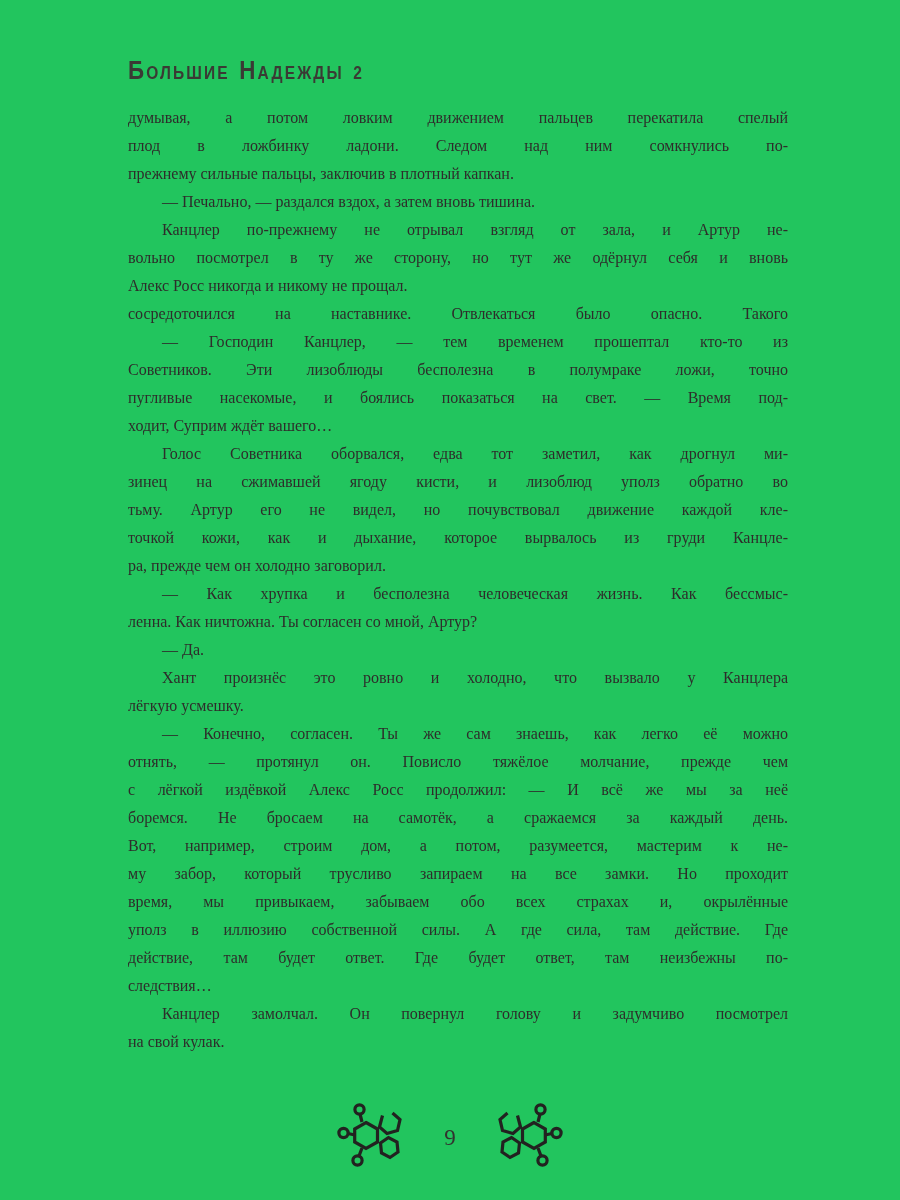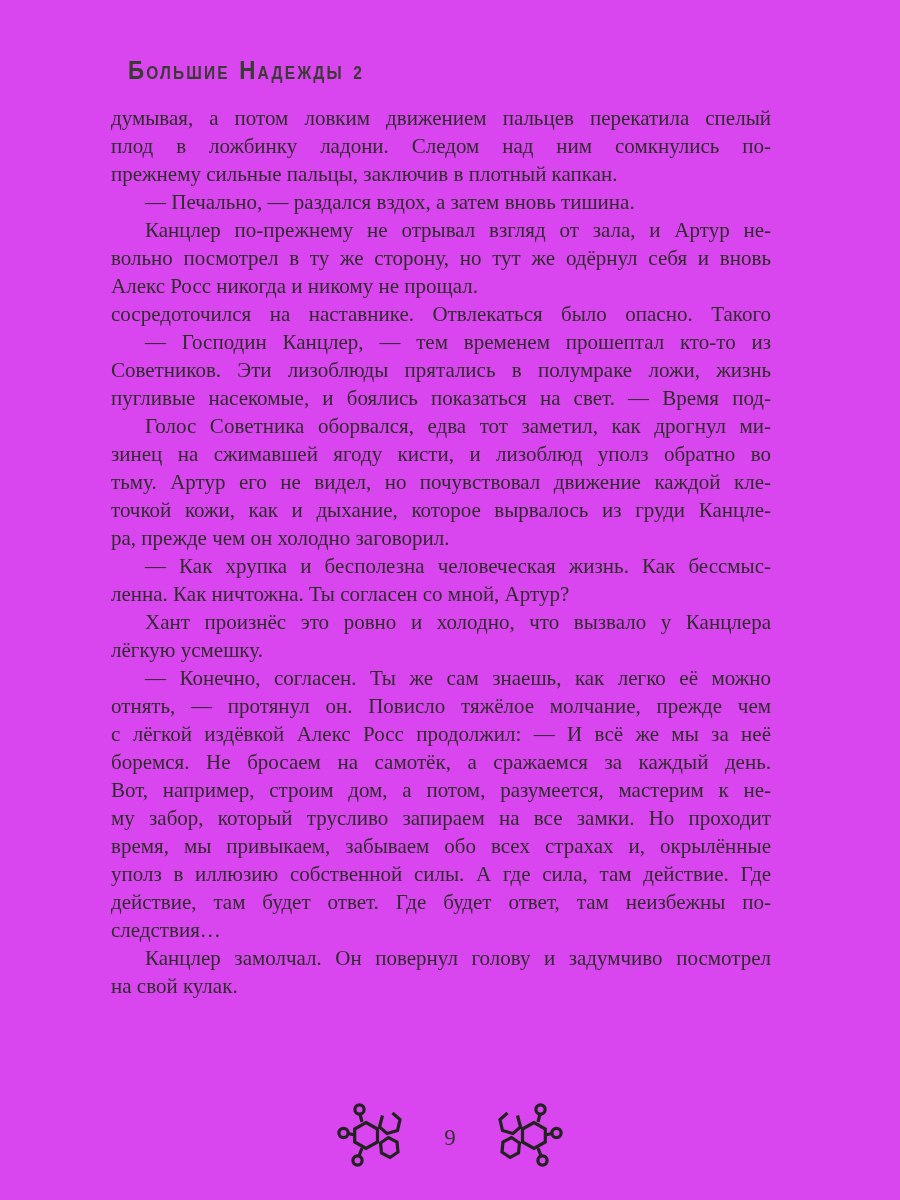--- a/index.html
+++ b/index.html
@@ -25,23 +25,23 @@
     font-family:"Liberation Sans", sans-serif;
     font-weight:600;
     line-height:28px;
   }
   .running-header .lead { font-size:26px; }
   .running-header .sc   { font-size:18px; }
   .running-header .gap  { display:inline-block; width:11px; }
   
   .page-text {
     position:absolute;
-    left:111px; top:104px;
+    left:128px; top:104px;
     width:660px;
-    font-size:21px;
+    font-size:16px;
     line-height:28px;
     font-family:Liberation Serif, serif;
   }
   .line {
     text-align:justify;
     text-align-last:justify;
     height:28px;
   }
   .line.last { text-align-last:left; }
   .line.indent { text-indent:34px; }
@@ -59,43 +59,45 @@
     font-size:23px;
     line-height:1;
     transform:translateY(2px);
   }
   .ornament { display:block; }
   .ornament.flip { transform:scaleX(-1); }
 </style>
 </head>
 <body>
 
-<div class="page" style="background: #d946ef;">
+<div class="page" style="background: #22c55e;">
 
   <div class="running-header" style="color: rgb(58, 58, 52);"><span class="lead">Б</span><span class="sc">О</span><span class="sc">Л</span><span class="sc">Ь</span><span class="sc">Ш</span><span class="sc">И</span><span class="sc">Е</span><span class="gap"></span><span class="lead">Н</span><span class="sc">А</span><span class="sc">Д</span><span class="sc">Е</span><span class="sc">Ж</span><span class="sc">Д</span><span class="sc">Ы</span><span class="gap"></span><span class="sc">2</span></div>
 
   <div class="page-text" style="color: rgb(46, 45, 43);">
       <div class="line">думывая, а потом ловким движением пальцев перекатила спелый</div>
       <div class="line">плод в ложбинку ладони. Следом над ним сомкнулись по-</div>
       <div class="line last">прежнему сильные пальцы, заключив в плотный капкан.</div>
       <div class="line last indent">— Печально, — раздался вздох, а затем вновь тишина.</div>
       <div class="line indent">Канцлер по-прежнему не отрывал взгляд от зала, и Артур не-</div>
       <div class="line">вольно посмотрел в ту же сторону, но тут же одёрнул себя и вновь</div>
       <div class="line last">Алекс Росс никогда и никому не прощал.</div>
       <div class="line">сосредоточился на наставнике. Отвлекаться было опасно. Такого</div>
       <div class="line indent">— Господин Канцлер, — тем временем прошептал кто-то из</div>
-      <div class="line">Советников. Эти лизоблюды прятались в полумраке ложи, жизнь</div>
+      <div class="line">Советников. Эти лизоблюды бесполезна в полумраке ложи, точно</div>
       <div class="line">пугливые насекомые, и боялись показаться на свет. — Время под-</div>
+      <div class="line last">ходит, Суприм ждёт вашего…</div>
       <div class="line indent">Голос Советника оборвался, едва тот заметил, как дрогнул ми-</div>
       <div class="line">зинец на сжимавшей ягоду кисти, и лизоблюд уполз обратно во</div>
       <div class="line">тьму. Артур его не видел, но почувствовал движение каждой кле-</div>
       <div class="line">точкой кожи, как и дыхание, которое вырвалось из груди Канцле-</div>
       <div class="line last">ра, прежде чем он холодно заговорил.</div>
       <div class="line indent">— Как хрупка и бесполезна человеческая жизнь. Как бессмыс-</div>
       <div class="line last">ленна. Как ничтожна. Ты согласен со мной, Артур?</div>
+      <div class="line last indent">— Да.</div>
       <div class="line indent">Хант произнёс это ровно и холодно, что вызвало у Канцлера</div>
       <div class="line last">лёгкую усмешку.</div>
       <div class="line indent">— Конечно, согласен. Ты же сам знаешь, как легко её можно</div>
       <div class="line">отнять, — протянул он. Повисло тяжёлое молчание, прежде чем</div>
       <div class="line">с лёгкой издёвкой Алекс Росс продолжил: — И всё же мы за неё</div>
       <div class="line">боремся. Не бросаем на самотёк, а сражаемся за каждый день.</div>
       <div class="line">Вот, например, строим дом, а потом, разумеется, мастерим к не-</div>
       <div class="line">му забор, который трусливо запираем на все замки. Но проходит</div>
       <div class="line">время, мы привыкаем, забываем обо всех страхах и, окрылённые</div>
       <div class="line">уполз в иллюзию собственной силы. А где сила, там действие. Где</div>

